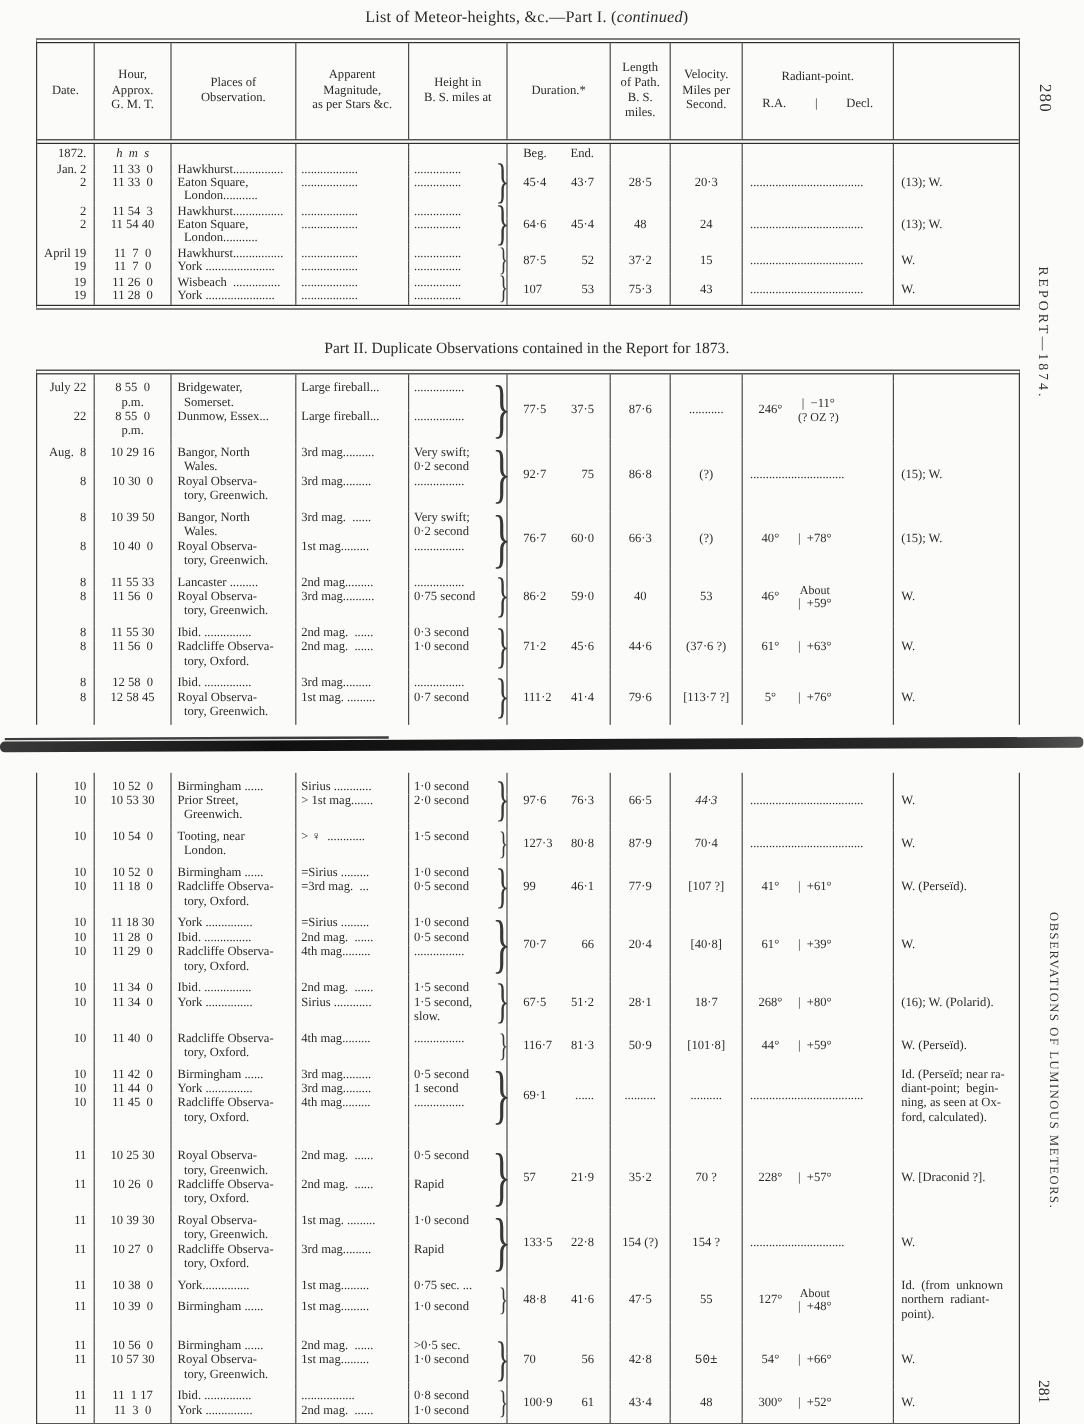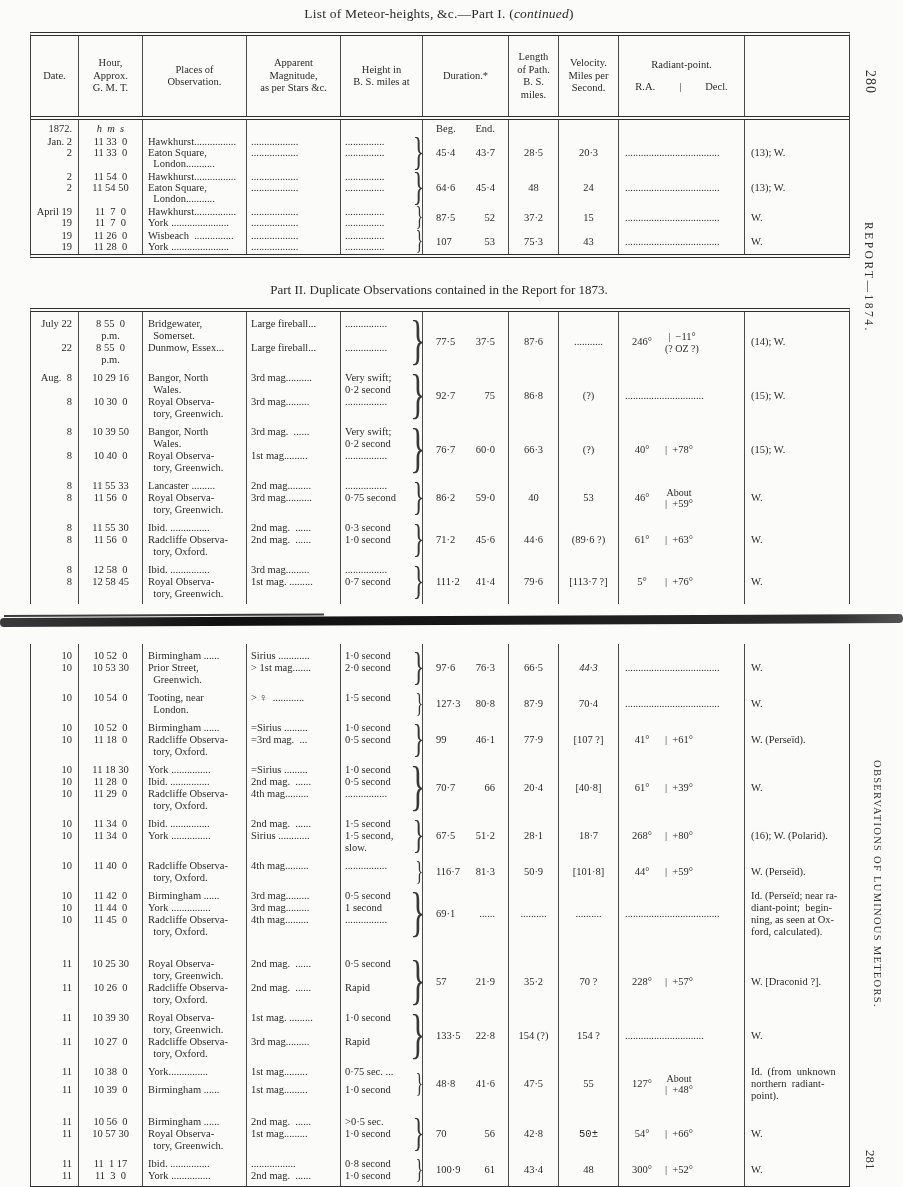--- a/index.html
+++ b/index.html
@@ -148,26 +148,26 @@
       <div class="cell sp b" style="grid-area: 6 / 2; height: 2px;"></div>
       <div class="cell sp b" style="grid-area: 6 / 3; height: 2px;"></div>
       <div class="cell sp b" style="grid-area: 6 / 4; height: 2px;"></div>
       <div class="cell sp b" style="grid-area: 6 / 5; height: 2px;"></div>
       <div class="cell sp b" style="grid-area: 6 / 6; height: 2px;"></div>
       <div class="cell sp b" style="grid-area: 6 / 7; height: 2px;"></div>
       <div class="cell sp b" style="grid-area: 6 / 8; height: 2px;"></div>
       <div class="cell sp b" style="grid-area: 6 / 9; height: 2px;"></div>
       <div class="cell sp" style="grid-area: 6 / 10; height: 2px;"></div>
       <div class="cell c-date b" style="grid-area: 7 / 1;">2</div>
-      <div class="cell c-hour b" style="grid-area: 7 / 2;">11 54  0</div>
+      <div class="cell c-hour b" style="grid-area: 7 / 2;">11 54  3</div>
       <div class="cell c-place b" style="grid-area: 7 / 3;">Hawkhurst................</div>
       <div class="cell c-mag b" style="grid-area: 7 / 4;">..................</div>
       <div class="cell c-dur b" style="grid-area: 7 / 5;">...............</div>
       <div class="cell c-date b" style="grid-area: 8 / 1;">2</div>
-      <div class="cell c-hour b" style="grid-area: 8 / 2;">11 54 50</div>
+      <div class="cell c-hour b" style="grid-area: 8 / 2;">11 54 40</div>
       <div class="cell c-place b" style="grid-area: 8 / 3;">Eaton Square,
  London...........</div>
       <div class="cell c-mag b" style="grid-area: 8 / 4;">..................</div>
       <div class="cell c-dur b" style="grid-area: 8 / 5;">...............</div>
       <div class="cell c-height b" style="grid-area: 7 / 6 / 9;">
         <span>64·6</span>
         <span>45·4</span>
         <span class="brace" style="font-size: 40.5px;">}</span>
       </div>
       <div class="cell c-num b" style="grid-area: 7 / 7 / 9;">48</div>
@@ -279,21 +279,20 @@
       </div>
       <div class="cell c-num b" style="grid-area: 2 / 7 / 4;">87·6</div>
       <div class="cell c-num b" style="grid-area: 2 / 8 / 4;">...........</div>
       <div class="cell c-rad b" style="grid-area: 2 / 9 / 4;">
         <span class="ra">246°</span>
         <span class="decwrap">
           <span class="decmain">| −11°</span>
           <span class="dnote">(? OZ ?)</span>
         </span>
       </div>
-      <div class="cell c-ref" style="grid-area: 2 / 10 / 4;">(14); W.</div>
       <div class="cell sp b" style="grid-area: 4 / 1; height: 6px;"></div>
       <div class="cell sp b" style="grid-area: 4 / 2; height: 6px;"></div>
       <div class="cell sp b" style="grid-area: 4 / 3; height: 6px;"></div>
       <div class="cell sp b" style="grid-area: 4 / 4; height: 6px;"></div>
       <div class="cell sp b" style="grid-area: 4 / 5; height: 6px;"></div>
       <div class="cell sp b" style="grid-area: 4 / 6; height: 6px;"></div>
       <div class="cell sp b" style="grid-area: 4 / 7; height: 6px;"></div>
       <div class="cell sp b" style="grid-area: 4 / 8; height: 6px;"></div>
       <div class="cell sp b" style="grid-area: 4 / 9; height: 6px;"></div>
       <div class="cell sp" style="grid-area: 4 / 10; height: 6px;"></div>
@@ -412,21 +411,21 @@
       <div class="cell c-place b" style="grid-area: 15 / 3;">Radcliffe Observa-
  tory, Oxford.</div>
       <div class="cell c-mag b" style="grid-area: 15 / 4;">2nd mag.  ......</div>
       <div class="cell c-dur b" style="grid-area: 15 / 5;">1·0 second</div>
       <div class="cell c-height b" style="grid-area: 14 / 6 / 16;">
         <span>71·2</span>
         <span>45·6</span>
         <span class="brace" style="font-size: 40.5px;">}</span>
       </div>
       <div class="cell c-num b" style="grid-area: 14 / 7 / 16;">44·6</div>
-      <div class="cell c-num b" style="grid-area: 14 / 8 / 16;">(89·6 ?)</div>
+      <div class="cell c-num b" style="grid-area: 14 / 8 / 16;">(37·6 ?)</div>
       <div class="cell c-rad b" style="grid-area: 14 / 9 / 16;">
         <span class="ra">61°</span>
         <span class="decwrap">
           <span class="decmain">| +63°</span>
         </span>
       </div>
       <div class="cell c-ref" style="grid-area: 14 / 10 / 16;">W.</div>
       <div class="cell sp b" style="grid-area: 16 / 1; height: 6px;"></div>
       <div class="cell sp b" style="grid-area: 16 / 2; height: 6px;"></div>
       <div class="cell sp b" style="grid-area: 16 / 3; height: 6px;"></div>

